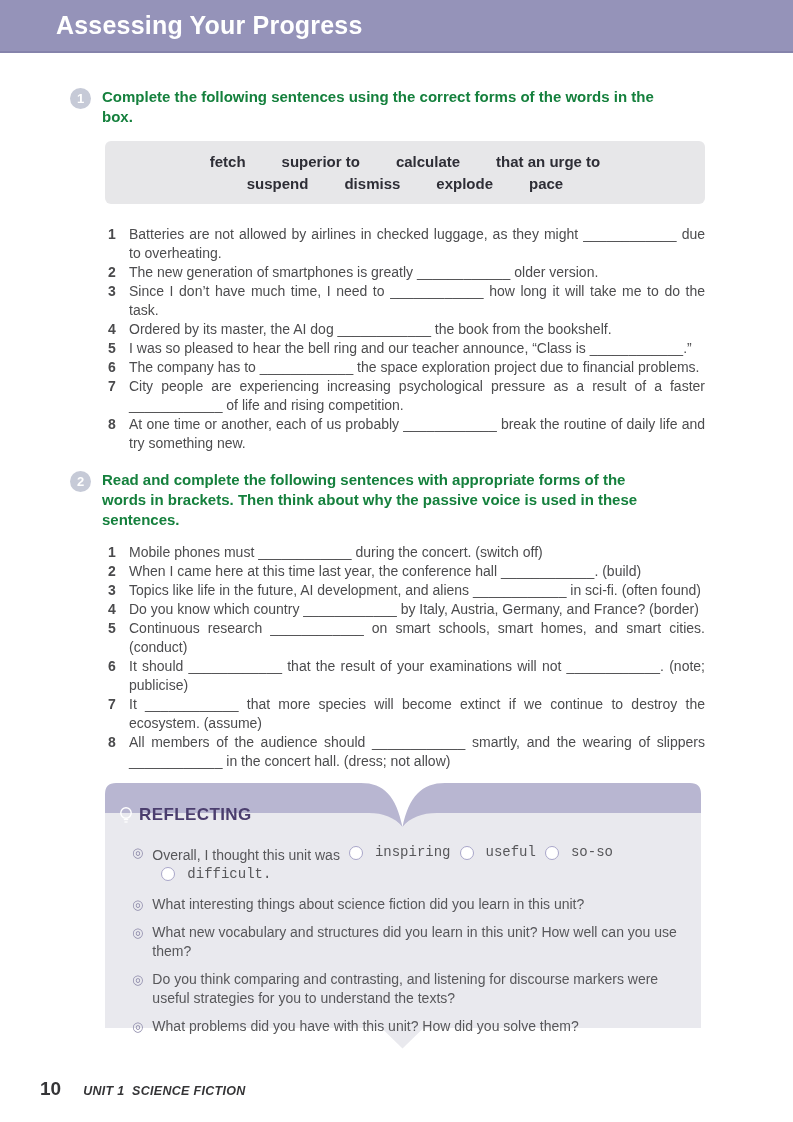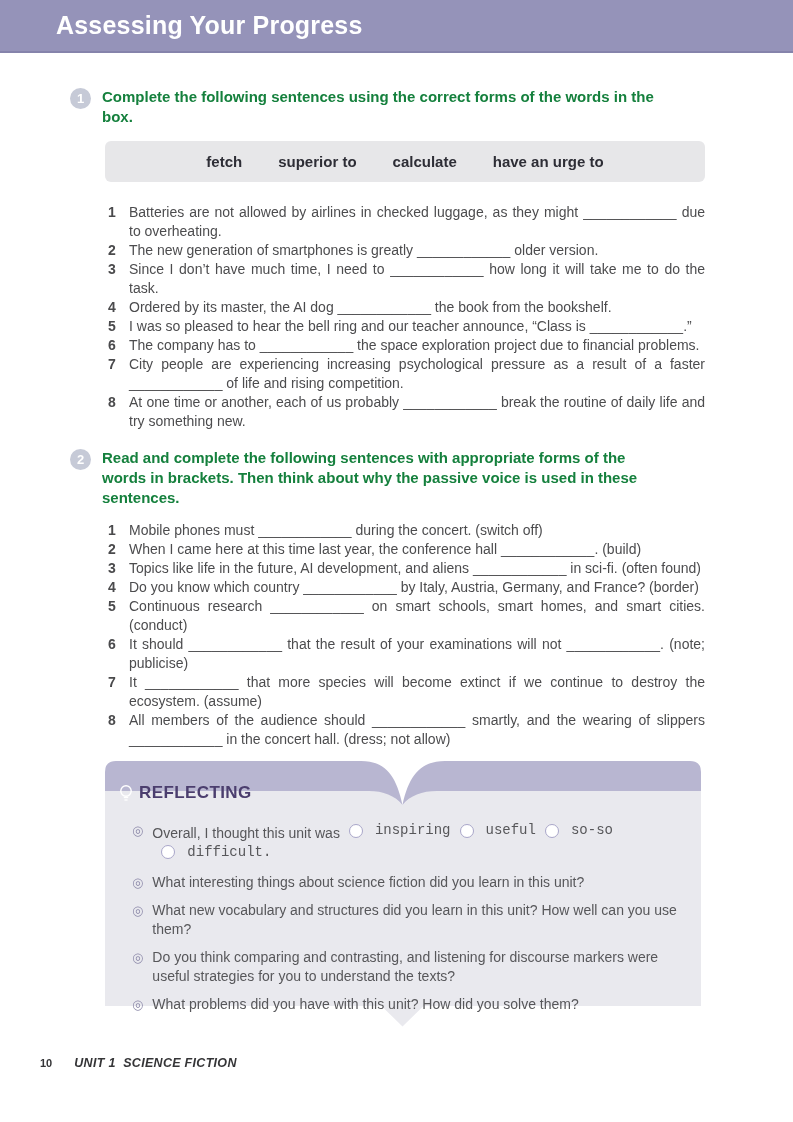--- a/index.html
+++ b/index.html
@@ -151,21 +151,21 @@
 
   
   .footer {
     display: flex;
     align-items: baseline;
     gap: 22px;
     margin: 29px 0 0 40px;
     color: #353537;
     font-weight: bold;
   }
-  .page-num { font-size: 11px; }
+  .page-num { font-size: 19px; }
   .unit-label { font-size: 12.5px; letter-spacing: 0.3px; white-space: pre; font-style: italic; }
 </style>
 </head>
 <body>
 
 <div class="page">
 
   <header class="banner">
     <h1>Assessing Your Progress</h1>
   </header>
@@ -175,21 +175,28 @@
       <span class="badge">1</span>
       <p class="ex-instruction">Complete the following sentences using the correct forms of the words in the box.</p>
     </div>
 
     <div class="word-box">
       <div class="word-row">
 
       <span class="word">fetch</span>
           <span class="word">superior to</span>
           <span class="word">calculate</span>
-          <span class="word">have an urge to</span>
+          <span class="word">that an urge to</span>
+        </div>
+      <div class="word-row">
+
+      <span class="word">suspend</span>
+          <span class="word">dismiss</span>
+          <span class="word">explode</span>
+          <span class="word">pace</span>
         </div>
     </div>
 
     <ol class="items ex1-items">
 
         <li class="item">
           <span class="item-num">1</span>
           <span class="item-text">Batteries are not allowed by airlines in checked luggage, as they might ____________ due to overheating.</span>
         </li>
 

